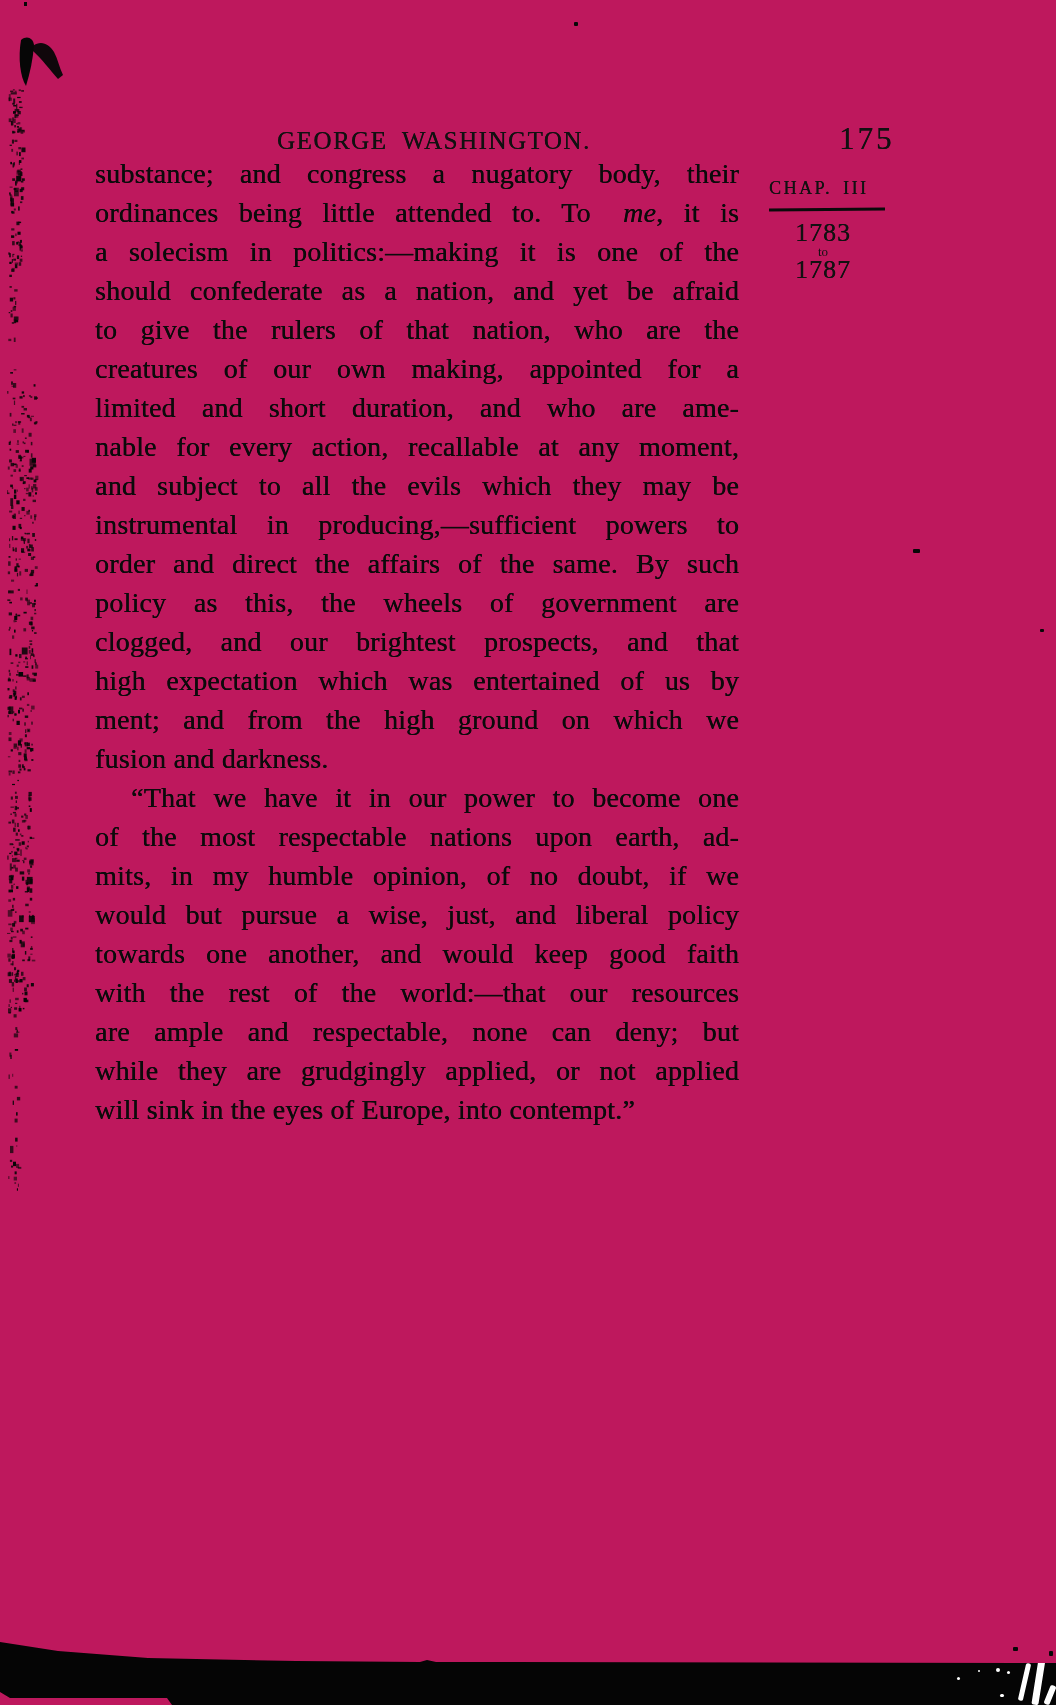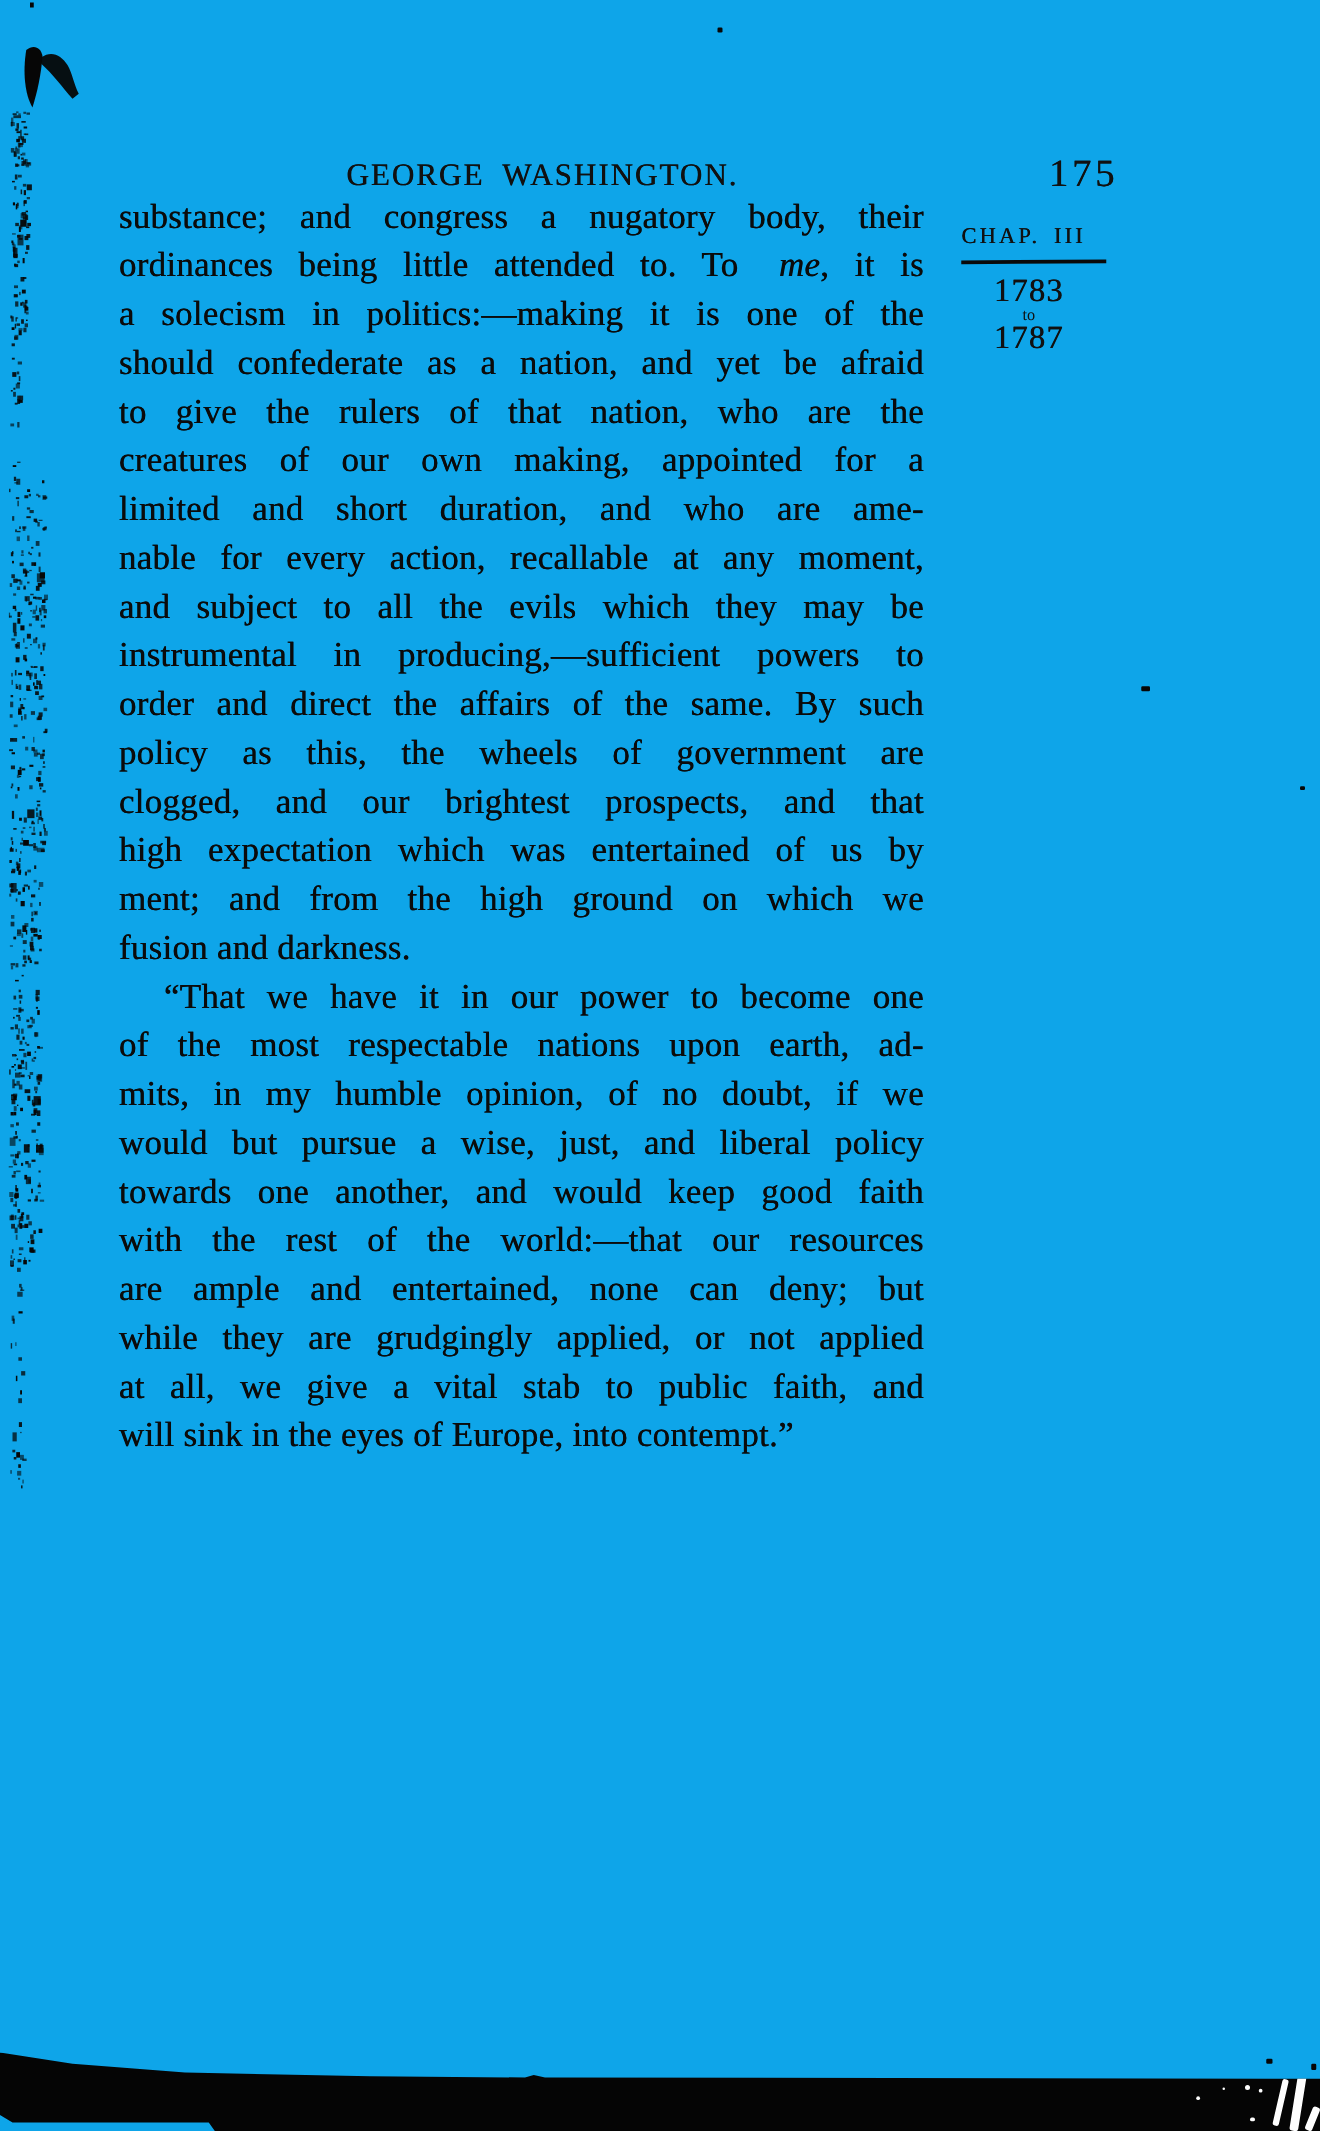--- a/index.html
+++ b/index.html
@@ -2,21 +2,21 @@
 <html><head>
 <meta charset="utf-8">
 <style>
   * { margin:0; padding:0; box-sizing:border-box; }
   html,body { background:#ffffff; }
   body {
     width:1056px; height:1705px; position:relative; overflow:hidden;
     font-family:"Liberation Serif", serif; color:#0b0b0b;
   }
   .page {
-    position:absolute; inset:0; background:#0ea5e9; overflow:hidden;
+    position:absolute; inset:0; background:#be185d; overflow:hidden;
   }
   
   .running-head {
     position:absolute; left:277px; top:127px;
     font-size:25px; letter-spacing:1.5px; word-spacing:7px;
     color:#111; text-shadow:0.3px 0 0 currentColor; white-space:nowrap;
   }
   .page-number {
     position:absolute; left:839px; top:121px;
     font-size:31px; letter-spacing:3px; color:#111;
@@ -775,23 +775,22 @@
     <p class="line">clogged, and our brightest prospects, and that</p>
     <p class="line">high expectation which was entertained of us by</p>
     <p class="line">ment; and from the high ground on which we</p>
     <p class="line flush">fusion and darkness.</p>
     <p class="line indent">“That we have it in our power to become one</p>
     <p class="line">of the most respectable nations upon earth, ad-</p>
     <p class="line">mits, in my humble opinion, of no doubt, if we</p>
     <p class="line">would but pursue a wise, just, and liberal policy</p>
     <p class="line">towards one another, and would keep good faith</p>
     <p class="line">with the rest of the world:—that our resources</p>
-    <p class="line">are ample and entertained, none can deny; but</p>
+    <p class="line">are ample and respectable, none can deny; but</p>
     <p class="line">while they are grudgingly applied, or not applied</p>
-    <p class="line">at all, we give a vital stab to public faith, and</p>
     <p class="line flush">will sink in the eyes of Europe, into contempt.”</p>
   </div>
 
   <div class="speck" style="left:574px; top:22px; width:4px; height:4px;"></div>
   <div class="speck" style="left:913px; top:549px; width:7px; height:4px;"></div>
   <div class="speck" style="left:1040px; top:629px; width:4px; height:3px;"></div>
   <div class="speck" style="left:1013px; top:1647px; width:5px; height:4px;"></div>
   <div class="speck" style="left:1049px; top:1651px; width:4px; height:5px;"></div>
 
   <div class="bottom-bar">

